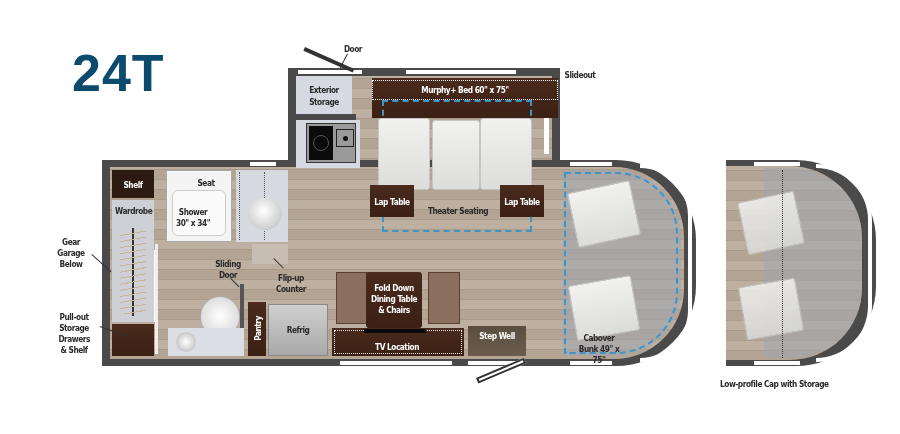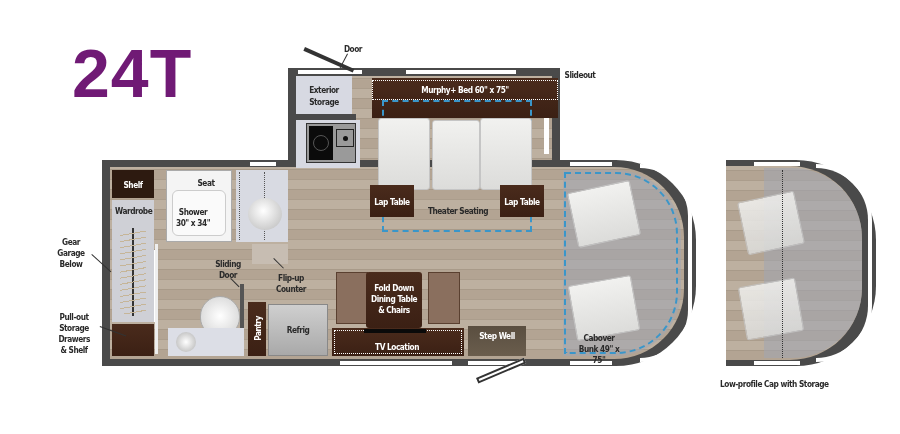--- a/index.html
+++ b/index.html
@@ -1,21 +1,21 @@
 <!DOCTYPE html>
 <html><head>
 <meta charset="utf-8">
 <style>
   * { box-sizing: border-box; margin: 0; padding: 0; }
   html, body { width: 900px; height: 434px; background: #ffffff; overflow: hidden; }
   body { position: relative; font-family: "Liberation Sans", "DejaVu Sans", sans-serif; }
   .abs { position: absolute; }
   .lbl { position: absolute; font-family: "DejaVu Sans", sans-serif; font-size: 9.5px; font-weight: bold; letter-spacing: -0.6px; line-height: 11px; text-align: center; color: #2a2a2a; transform: scaleX(0.78); transform-origin: center; white-space: nowrap; }
   .lbl.w { color: #ffffff; }
-  .title { position: absolute; left: 72px; top: 38px; font-family: "Liberation Sans", sans-serif; font-weight: bold; font-size: 68px; letter-spacing: 1px; color: #701a75; line-height: 70px; }
+  .title { position: absolute; left: 72px; top: 38px; font-family: "Liberation Sans", sans-serif; font-weight: bold; font-size: 52px; letter-spacing: 1px; color: #0c4a6e; line-height: 70px; }
   .wall { background: #4a4a4a; }
   .floor { background: repeating-linear-gradient(0deg, #b3a493 0px, #b3a493 9px, #a89a89 9px, #a89a89 10px, #bdb0a0 10px, #bdb0a0 19px, #ab9d8c 19px, #ab9d8c 20px); }
   .window { background: #ffffff; }
   .wood { background: linear-gradient(180deg, #4a2b1c, #3b2014); }
   .grey-panel { background: #d7d9e2; }
   .dash-blue { border: 2px dashed #3a96c9; }
   .dot-white { border: 1.5px dotted #ffffff; }
   .seat { background: linear-gradient(180deg, #f1f1ef, #dcdcda); border: 1px solid #c5c5c5; border-radius: 3px; }
   .cab-glass { background: rgba(160,165,178,0.55); }
   .leader { position: absolute; height: 1px; background: #333; transform-origin: 0 0; }

